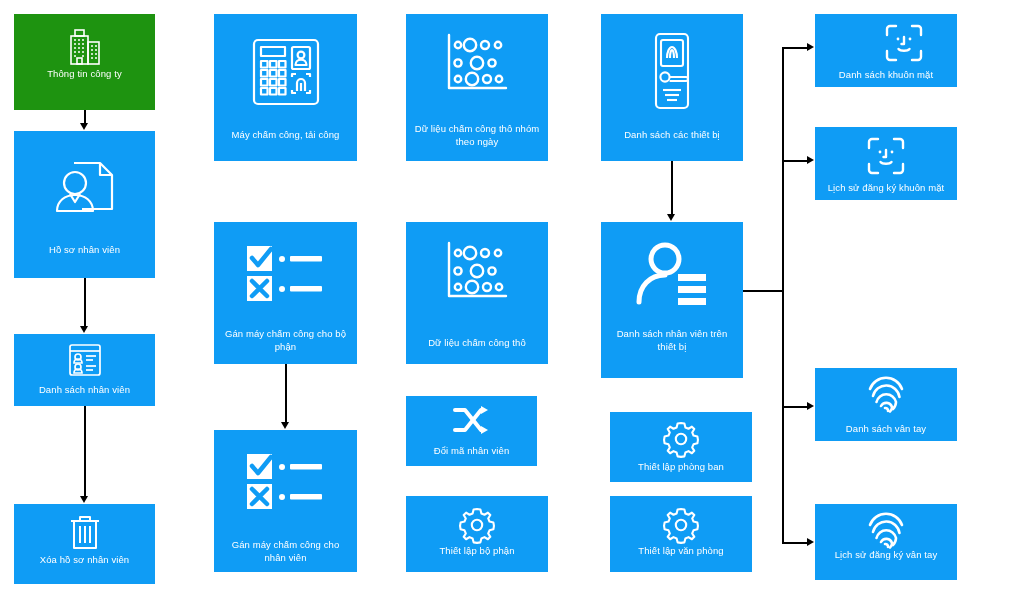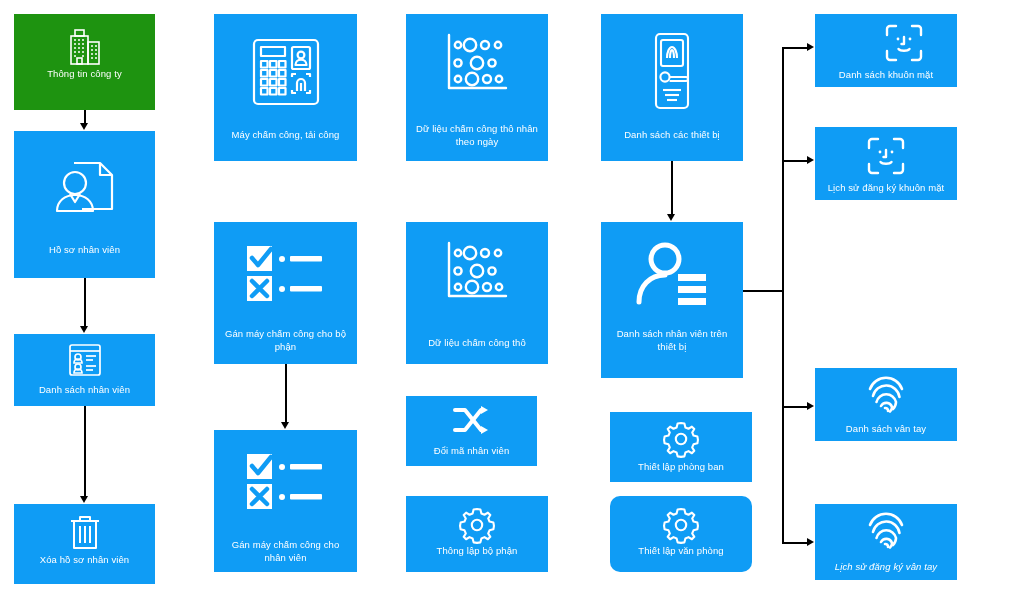--- a/index.html
+++ b/index.html
@@ -260,21 +260,21 @@
         <circle cx="54" cy="13" r="3.2"></circle>
         <circle cx="14" cy="31" r="3.6"></circle>
         <circle cx="33" cy="31" r="6.2"></circle>
         <circle cx="48" cy="31" r="3.6"></circle>
         <circle cx="14" cy="47" r="3.2"></circle>
         <circle cx="28" cy="47" r="6.2"></circle>
         <circle cx="43" cy="47" r="4"></circle>
         <circle cx="55" cy="47" r="3.2"></circle>
       </svg>
     </div>
-    <div class="node-label" style="top:108px;">Dữ liệu chấm công thô nhân theo ngày</div>
+    <div class="node-label" style="top:108px;">Dữ liệu chấm công thô nhóm theo ngày</div>
   </div>
 
   <div class="node" style="left:406px; top:222px; width:142px; height:142px; background:#0f9cf5;">
     <div class="icon-wrap" style="margin-top:18px;">
       <svg width="66" height="62" viewBox="0 0 66 62" fill="none" stroke="#ffffff" stroke-width="2.4">
         <path d="M5 3 V56 H62" stroke-linecap="round" stroke-linejoin="round"></path>
         <circle cx="14" cy="13" r="3.2"></circle>
         <circle cx="26" cy="13" r="6.2"></circle>
         <circle cx="41" cy="13" r="4"></circle>
         <circle cx="54" cy="13" r="3.2"></circle>
@@ -302,21 +302,21 @@
     <div class="node-label" style="top:48px;">Đổi mã nhân viên</div>
   </div>
 
   <div class="node" style="left:406px; top:496px; width:142px; height:76px; background:#0f9cf5;">
     <div class="icon-wrap" style="margin-top:10px;">
       <svg width="38" height="38" viewBox="0 0 38 38" fill="none" stroke="#ffffff" stroke-width="2.1" stroke-linejoin="round">
         <path d="M19 3 l3.4 .55 1 3.9 3.1 1.3 3.4 -2.1 2.4 2.4 -2.1 3.4 1.3 3.1 3.9 1 .55 3.4 -.55 3.4 -3.9 1 -1.3 3.1 2.1 3.4 -2.4 2.4 -3.4 -2.1 -3.1 1.3 -1 3.9 -3.4 .55 -3.4 -.55 -1 -3.9 -3.1 -1.3 -3.4 2.1 -2.4 -2.4 2.1 -3.4 -1.3 -3.1 -3.9 -1 -.55 -3.4 .55 -3.4 3.9 -1 1.3 -3.1 -2.1 -3.4 2.4 -2.4 3.4 2.1 3.1 -1.3 1 -3.9 z"></path>
         <circle cx="19" cy="19" r="5.2"></circle>
       </svg>
     </div>
-    <div class="node-label" style="top:48px;">Thông lập bộ phận</div>
+    <div class="node-label" style="top:48px;">Thiết lập bộ phận</div>
   </div>
 
   <div class="node" style="left:601px; top:14px; width:142px; height:147px; background:#0f9cf5;">
     <div class="icon-wrap" style="margin-top:18px;">
       <svg width="52" height="78" viewBox="0 0 52 78" fill="none" stroke="#ffffff" stroke-width="2.1" stroke-linejoin="round">
         <rect x="10" y="2" width="32" height="74" rx="4"></rect>
         <rect x="15" y="8" width="22" height="26" rx="2"></rect>
         <path d="M21 26 c0 -6 2.2 -11 5 -11 c2.8 0 5 5 5 11"></path>
         <path d="M24 26 c0 -5 0.8 -8 2 -8 c1.2 0 2 3 2 8"></path>
         <circle cx="19" cy="45" r="4.6"></circle>
@@ -345,21 +345,21 @@
   <div class="node" style="left:610px; top:412px; width:142px; height:70px; background:#0f9cf5;">
     <div class="icon-wrap" style="margin-top:8px;">
       <svg width="38" height="38" viewBox="0 0 38 38" fill="none" stroke="#ffffff" stroke-width="2.1" stroke-linejoin="round">
         <path d="M19 3 l3.4 .55 1 3.9 3.1 1.3 3.4 -2.1 2.4 2.4 -2.1 3.4 1.3 3.1 3.9 1 .55 3.4 -.55 3.4 -3.9 1 -1.3 3.1 2.1 3.4 -2.4 2.4 -3.4 -2.1 -3.1 1.3 -1 3.9 -3.4 .55 -3.4 -.55 -1 -3.9 -3.1 -1.3 -3.4 2.1 -2.4 -2.4 2.1 -3.4 -1.3 -3.1 -3.9 -1 -.55 -3.4 .55 -3.4 3.9 -1 1.3 -3.1 -2.1 -3.4 2.4 -2.4 3.4 2.1 3.1 -1.3 1 -3.9 z"></path>
         <circle cx="19" cy="19" r="5.2"></circle>
       </svg>
     </div>
     <div class="node-label" style="top:48px;">Thiết lập phòng ban</div>
   </div>
 
-  <div class="node" style="left:610px; top:496px; width:142px; height:76px; background:#0f9cf5;border-radius:10px;">
+  <div class="node" style="left:610px; top:496px; width:142px; height:76px; background:#0f9cf5;">
     <div class="icon-wrap" style="margin-top:10px;">
       <svg width="38" height="38" viewBox="0 0 38 38" fill="none" stroke="#ffffff" stroke-width="2.1" stroke-linejoin="round">
         <path d="M19 3 l3.4 .55 1 3.9 3.1 1.3 3.4 -2.1 2.4 2.4 -2.1 3.4 1.3 3.1 3.9 1 .55 3.4 -.55 3.4 -3.9 1 -1.3 3.1 2.1 3.4 -2.4 2.4 -3.4 -2.1 -3.1 1.3 -1 3.9 -3.4 .55 -3.4 -.55 -1 -3.9 -3.1 -1.3 -3.4 2.1 -2.4 -2.4 2.1 -3.4 -1.3 -3.1 -3.9 -1 -.55 -3.4 .55 -3.4 3.9 -1 1.3 -3.1 -2.1 -3.4 2.4 -2.4 3.4 2.1 3.1 -1.3 1 -3.9 z"></path>
         <circle cx="19" cy="19" r="5.2"></circle>
       </svg>
     </div>
     <div class="node-label" style="top:48px;">Thiết lập văn phòng</div>
   </div>
 
   <div class="node" style="left:815px; top:14px; width:142px; height:73px; background:#0f9cf5;padding-left:36px;">
@@ -410,16 +410,16 @@
   <div class="node" style="left:815px; top:504px; width:142px; height:76px; background:#0f9cf5;">
     <div class="icon-wrap" style="margin-top:7px;">
       <svg width="38" height="42" viewBox="0 0 38 42" fill="none" stroke="#ffffff" stroke-width="2.6" stroke-linecap="round">
         <path d="M3 14 a17 17 0 0 1 32 0"></path>
         <path d="M6 21 a13.5 13.5 0 0 1 26.5 1"></path>
         <path d="M9.5 27 a10 10 0 0 1 19.5 0 a10 10 0 0 1 -3 7"></path>
         <path d="M14 31 a6 6 0 0 1 11 1 a6 6 0 0 1 -2 4.5"></path>
         <path d="M18 33 a2.6 2.6 0 0 1 3 3"></path>
       </svg>
     </div>
-    <div class="node-label" style="top:56px;font-style:italic;">Lịch sử đăng ký vân tay</div>
+    <div class="node-label" style="top:44px;">Lịch sử đăng ký vân tay</div>
   </div>
 
 </div>
 
 </body></html>

